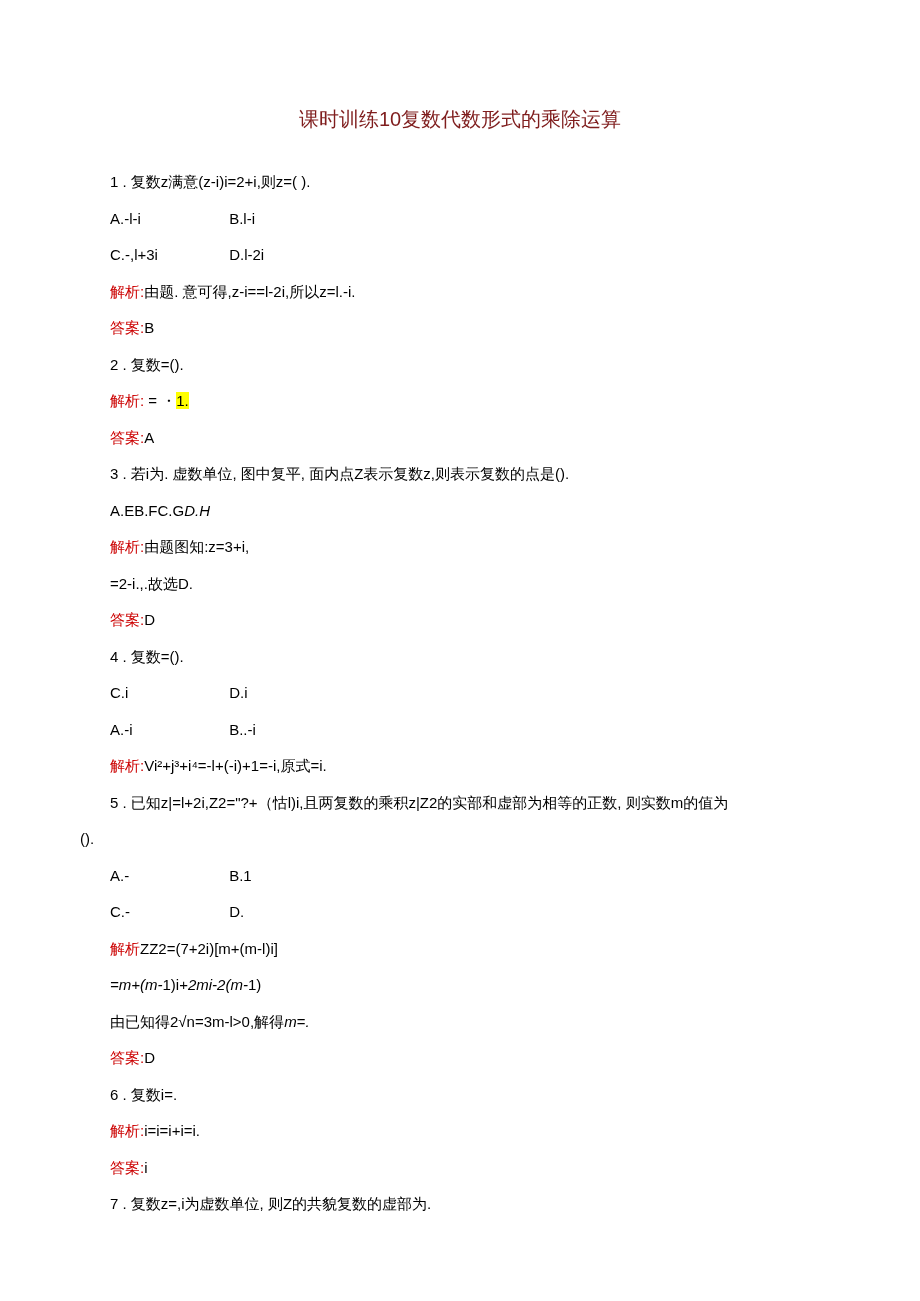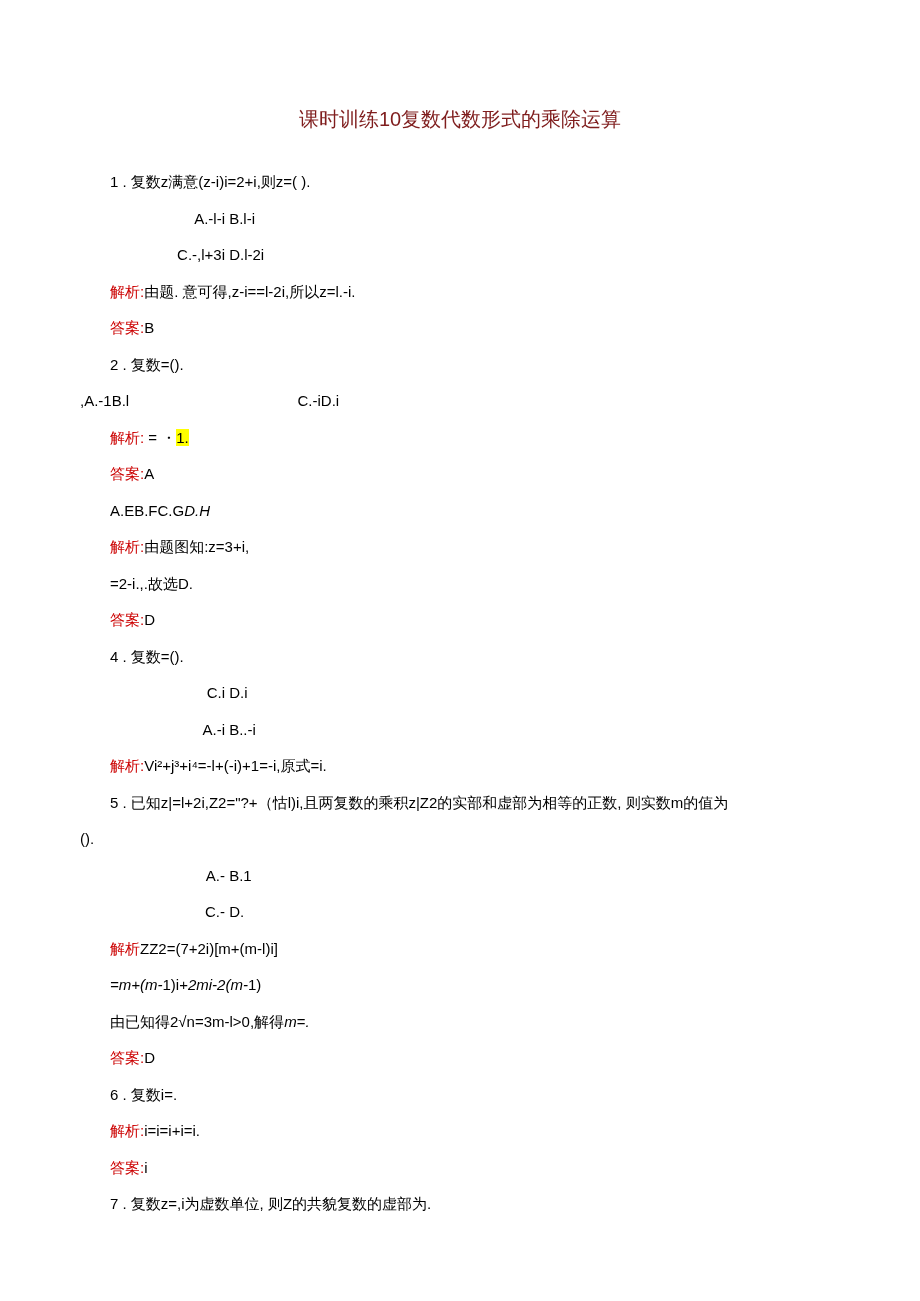--- a/index.html
+++ b/index.html
@@ -38,21 +38,20 @@
       color: #cc0000;
     }
     .hl {
       background-color: #ffff00;
     }
     .italic {
       font-style: italic;
     }
     .opt-group span {
       display: inline-block;
-      text-align: right;
     }
     .opt-a { width: 115px; }
     .opt-spacer { display: inline-block; width: 160px; }
   </style>
 </head>
 <body>
 
 <div class="title">课时训练10复数代数形式的乘除运算</div>
 
 <div class="content">
@@ -63,28 +62,24 @@
     <span>B.l-i</span>
   </div>
   <div class="line opt-group">
     <span class="opt-a">C.-,l+3i</span>
     <span>D.l-2i</span>
   </div>
   <div class="line"><span class="red">解析:</span><span>由题. 意可得,z-i==l-2i,所以z=l.-i.</span></div>
   <div class="line"><span class="red">答案:</span><span>B</span></div>
 
   <div class="line">2  . 复数=().</div>
-  <div class="line no-indent">
-    <span>,A.-1B.l</span>
-    <span class="opt-spacer"></span>
-    <span>C.-iD.i</span>
-  </div>
   <div class="line"><span class="red">解析:</span><span> = ・</span><span class="hl">1.</span></div>
   <div class="line"><span class="red">答案:</span><span>A</span></div>
 
+  <div class="line">3  . 若i为. 虚数单位, 图中复平, 面内点Z表示复数z,则表示复数的点是().</div>
   <div class="line"><span>A.EB.FC.G</span><span class="italic">D.H</span></div>
   <div class="line"><span class="red">解析:</span><span>由题图知:z=3+i,</span></div>
   <div class="line">=2-i.,.故选D.</div>
   <div class="line"><span class="red">答案:</span><span>D</span></div>
 
   <div class="line">4  . 复数=().</div>
   <div class="line opt-group">
     <span class="opt-a">C.i</span>
     <span>D.i</span>
   </div>

